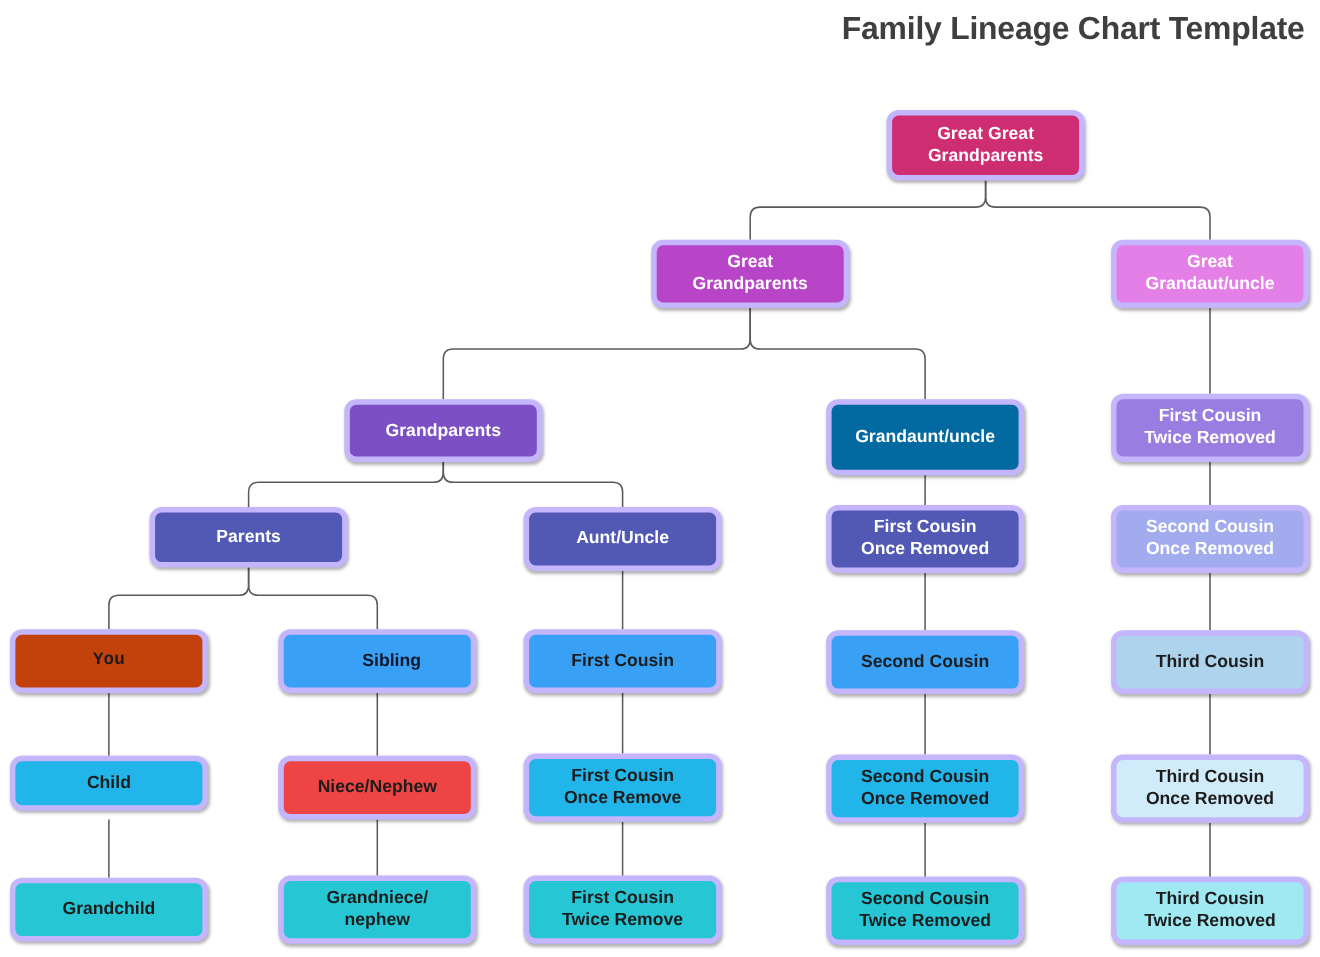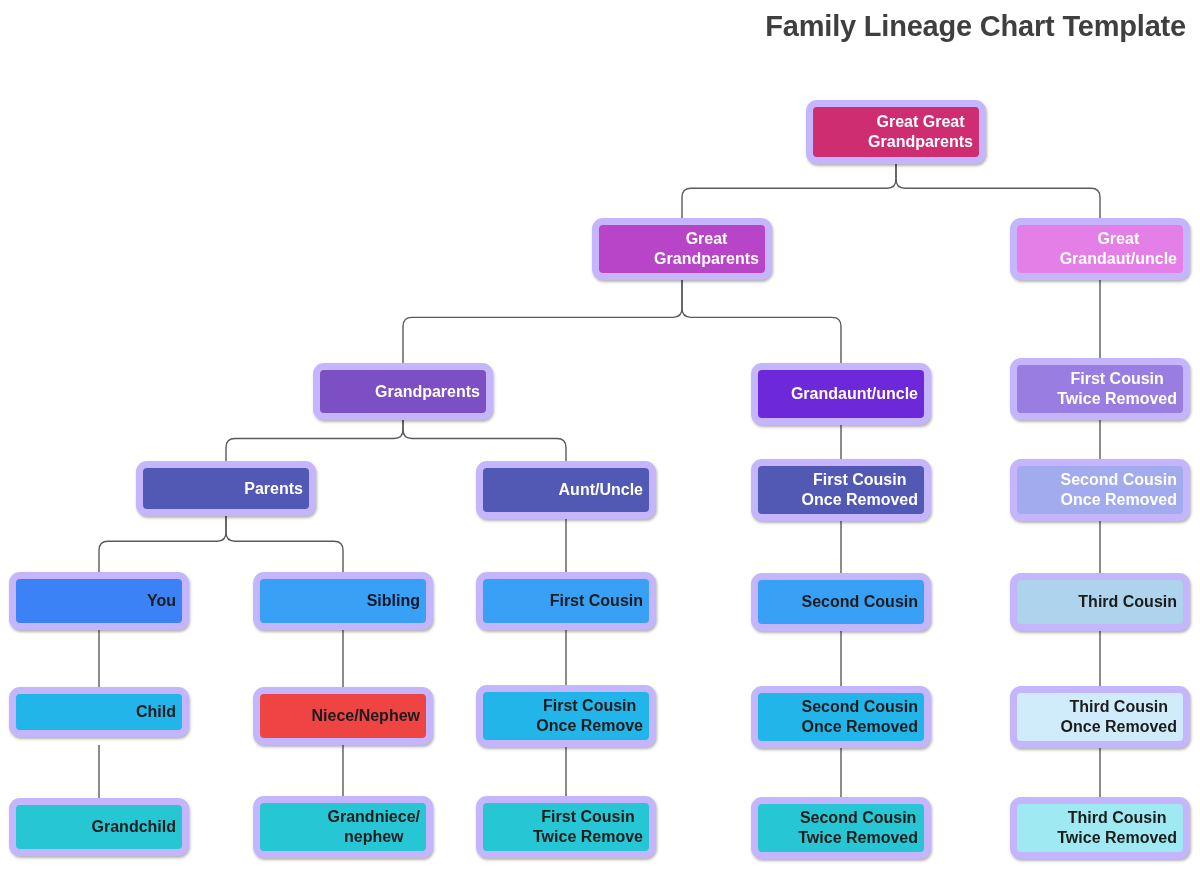--- a/index.html
+++ b/index.html
@@ -41,24 +41,24 @@
     top: 0;
     width: 1200px;
     height: 870px;
     pointer-events: none;
   }
 
   .node {
     position: absolute;
     box-sizing: border-box;
     border-radius: 11px;
-    border: 7px solid #c4b5fd;
+    border: 5px solid #c4b5fd;
     display: flex;
     align-items: center;
-    justify-content: flex-end;
+    justify-content: center;
     text-align: center;
     font-size: 16px;
     font-weight: bold;
     line-height: 1.22;
     box-shadow: 1px 2px 3px rgba(0,0,0,0.30);
     padding: 2px 6px;
     white-space: pre-line;
   }
 </style>
 </head>
@@ -93,30 +93,30 @@
       <path d="M 1100 748 L 1100 797" fill="none" stroke="#5a5a5a" stroke-width="1.4"></path>
     </svg>
   <div id="nodes-layer">
       <div class="node" style="left: 806px; top: 100px; width: 180px; height: 64px; background: rgb(207, 45, 114); color: rgb(255, 255, 255);"><span>Great Great
 Grandparents</span></div>
       <div class="node" style="left: 592px; top: 218px; width: 180px; height: 62px; background: rgb(184, 69, 200); color: rgb(255, 255, 255);"><span>Great
 Grandparents</span></div>
       <div class="node" style="left: 1010px; top: 218px; width: 180px; height: 62px; background: rgb(229, 127, 232); color: rgb(255, 255, 255);"><span>Great
 Grandaut/uncle</span></div>
       <div class="node" style="left: 313px; top: 363px; width: 180px; height: 57px; background: rgb(125, 79, 196); color: rgb(255, 255, 255);"><span>Grandparents</span></div>
-      <div class="node" style="left: 751px; top: 363px; width: 180px; height: 62px; background: #6d28d9; color: rgb(255, 255, 255);"><span>Grandaunt/uncle</span></div>
+      <div class="node" style="left: 751px; top: 363px; width: 180px; height: 69px; background: #0369a1; color: rgb(255, 255, 255);"><span>Grandaunt/uncle</span></div>
       <div class="node" style="left: 1010px; top: 358px; width: 180px; height: 62px; background: rgb(154, 125, 224); color: rgb(255, 255, 255);"><span>First Cousin
 Twice Removed</span></div>
       <div class="node" style="left: 136px; top: 461px; width: 180px; height: 55px; background: rgb(81, 89, 181); color: rgb(255, 255, 255);"><span>Parents</span></div>
       <div class="node" style="left: 476px; top: 461px; width: 180px; height: 58px; background: rgb(81, 89, 181); color: rgb(255, 255, 255);"><span>Aunt/Uncle</span></div>
       <div class="node" style="left: 751px; top: 459px; width: 180px; height: 62px; background: rgb(81, 89, 181); color: rgb(255, 255, 255);"><span>First Cousin
 Once Removed</span></div>
       <div class="node" style="left: 1010px; top: 459px; width: 180px; height: 62px; background: rgb(163, 171, 239); color: rgb(255, 255, 255);"><span>Second Cousin
 Once Removed</span></div>
-      <div class="node" style="left: 9px; top: 572px; width: 180px; height: 58px; background: #3b82f6; color: rgb(28, 28, 28);"><span>You</span></div>
+      <div class="node" style="left: 9px; top: 572px; width: 180px; height: 58px; background: #c2410c; color: rgb(28, 28, 28); font-family: Liberation Mono, monospace;"><span>You</span></div>
       <div class="node" style="left: 253px; top: 572px; width: 180px; height: 58px; background: rgb(56, 160, 245); color: #0f172a; padding-left: 32px;"><span>Sibling</span></div>
       <div class="node" style="left: 476px; top: 572px; width: 180px; height: 58px; background: rgb(56, 160, 245); color: rgb(28, 28, 28);"><span>First Cousin</span></div>
       <div class="node" style="left: 751px; top: 573px; width: 180px; height: 58px; background: rgb(56, 160, 245); color: rgb(28, 28, 28);"><span>Second Cousin</span></div>
       <div class="node" style="left: 1010px; top: 573px; width: 180px; height: 58px; background: rgb(174, 211, 236); color: rgb(28, 28, 28);"><span>Third Cousin</span></div>
       <div class="node" style="left: 9px; top: 687px; width: 180px; height: 50px; background: rgb(33, 181, 234); color: rgb(28, 28, 28);"><span>Child</span></div>
       <div class="node" style="left: 253px; top: 687px; width: 180px; height: 58px; background: #ef4444; color: rgb(28, 28, 28);"><span>Niece/Nephew</span></div>
       <div class="node" style="left: 476px; top: 685px; width: 180px; height: 62px; background: rgb(33, 181, 234); color: rgb(28, 28, 28);"><span>First Cousin
 Once Remove</span></div>
       <div class="node" style="left: 751px; top: 686px; width: 180px; height: 62px; background: rgb(33, 181, 234); color: rgb(28, 28, 28);"><span>Second Cousin
 Once Removed</span></div>

